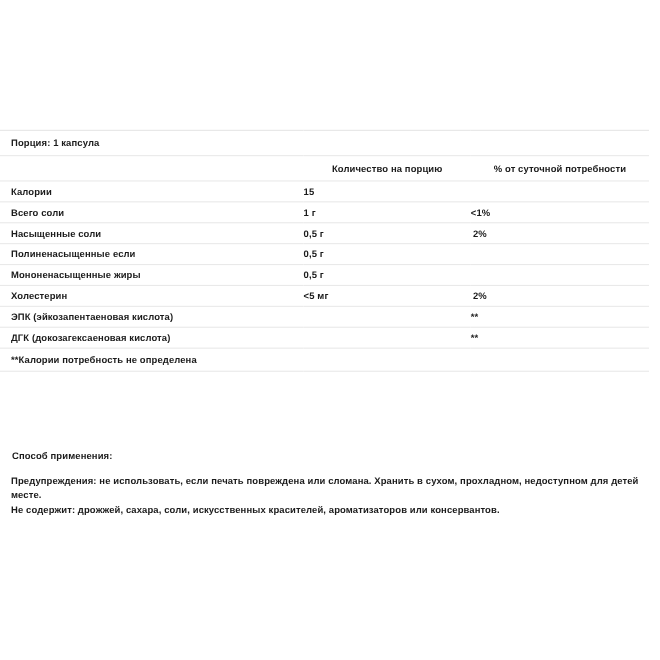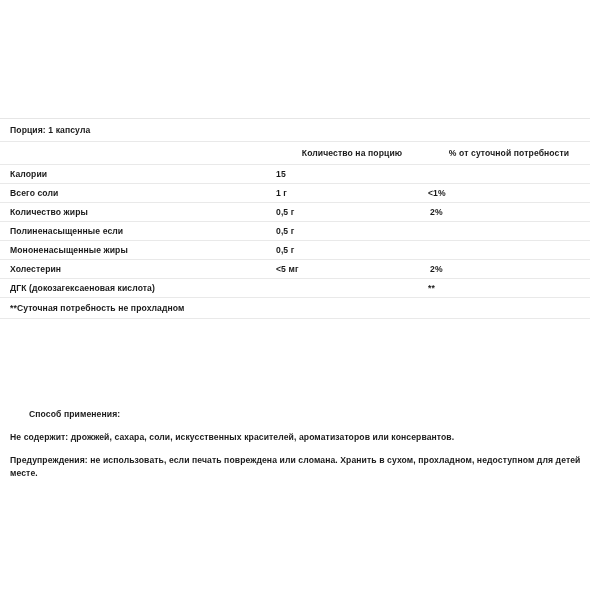--- a/index.html
+++ b/index.html
@@ -89,21 +89,21 @@
 
   .f-line {
     font-size: 8.6px;
     font-weight: bold;
     color: #1b1b1b;
     line-height: 12px;
     letter-spacing: 0.1px;
   }
 
   .f-usage {
-    padding-left: 29px;
+    padding-left: 11px;
     margin-bottom: 11px;
   }
 
   .f-contains {
     padding-left: 10px;
     margin-bottom: 11px;
   }
 
   .f-warning {
     padding-left: 10px;
@@ -138,21 +138,21 @@
           <td class="col-dv cell-dv"></td>
         </tr>
 
         <tr>
           <td class="col-name">Всего соли</td>
           <td class="col-amount cell-amount">1 г</td>
           <td class="col-dv cell-dv">&lt;1%</td>
         </tr>
 
         <tr>
-          <td class="col-name">Количество жиры</td>
+          <td class="col-name">Насыщенные соли</td>
           <td class="col-amount cell-amount">0,5 г</td>
           <td class="col-dv cell-dv">
             <span class="dv-indent">2%</span>
           </td>
         </tr>
 
         <tr>
           <td class="col-name">Полиненасыщенные если</td>
           <td class="col-amount cell-amount">0,5 г</td>
           <td class="col-dv cell-dv"></td>
@@ -166,35 +166,40 @@
 
         <tr>
           <td class="col-name">Холестерин</td>
           <td class="col-amount cell-amount">&lt;5 мг</td>
           <td class="col-dv cell-dv">
             <span class="dv-indent">2%</span>
           </td>
         </tr>
 
 
+        <tr>
+          <td class="col-name">ЭПК (эйкозапентаеновая кислота)</td>
+          <td class="col-amount cell-amount"></td>
+          <td class="col-dv cell-dv">**</td>
+        </tr>
 
         <tr>
           <td class="col-name">ДГК (докозагексаеновая кислота)</td>
           <td class="col-amount cell-amount"></td>
           <td class="col-dv cell-dv">**</td>
         </tr>
 
 
         <tr class="row-note">
-          <td class="col-name" colspan="3">**Суточная потребность не прохладном</td>
+          <td class="col-name" colspan="3">**Калории потребность не определена</td>
         </tr>
 
       </tbody>
     </table>
   </div>
 
   <div class="footer">
     <div class="f-line f-usage">Способ применения:</div>
+    <div class="f-line f-warning">Предупреждения: не использовать, если печать повреждена или сломана. Хранить в сухом, прохладном, недоступном для детей  месте.</div>
     <div class="f-line f-contains">Не содержит: дрожжей, сахара, соли, искусственных красителей, ароматизаторов или консервантов.</div>
-    <div class="f-line f-warning">Предупреждения: не использовать, если печать повреждена или сломана. Хранить в сухом, прохладном, недоступном для детей  месте.</div>
   </div>
 
 </div>
 
 </body></html>

